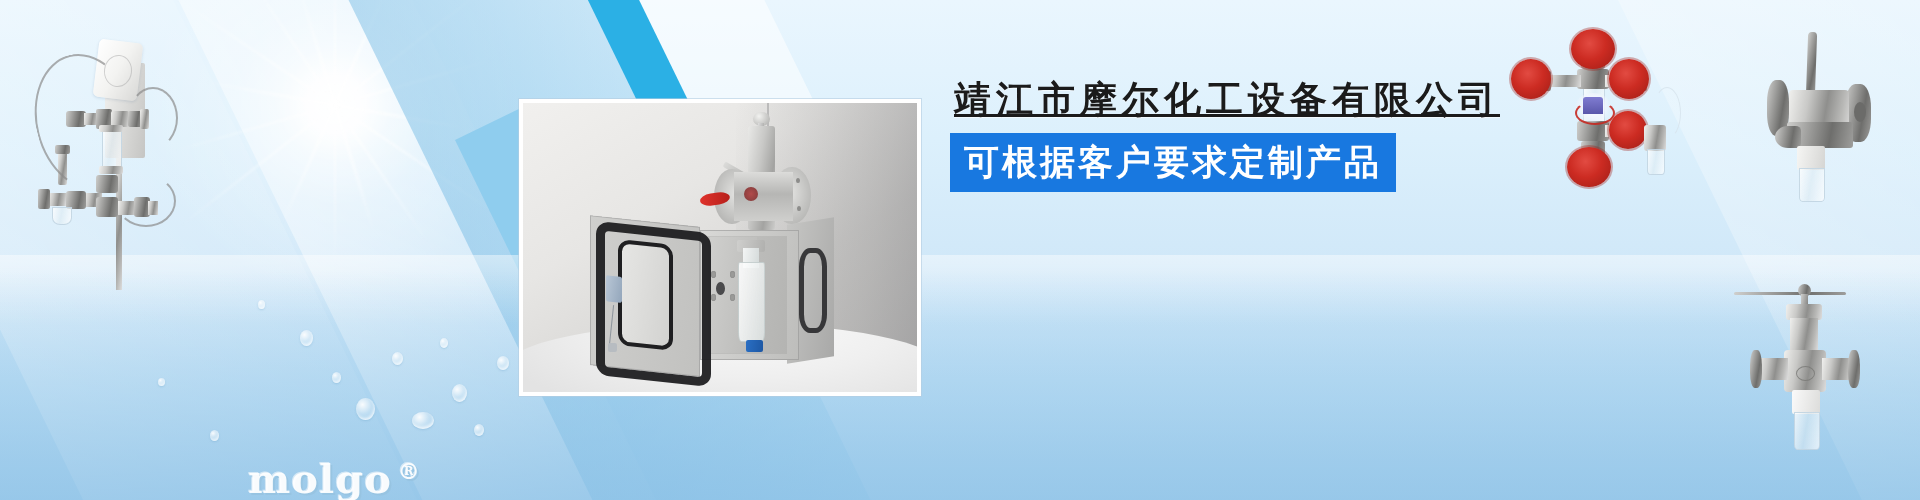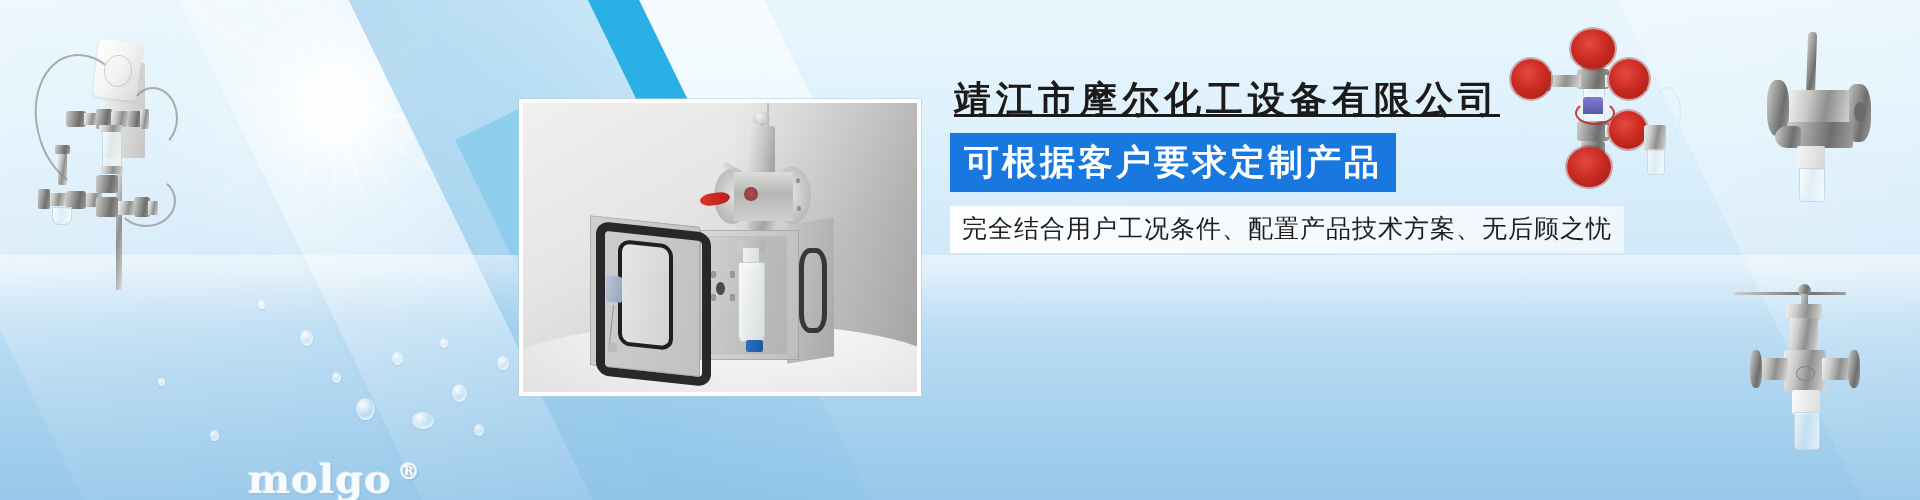--- a/index.html
+++ b/index.html
@@ -438,23 +438,20 @@
     </div>
   </div>
 
   <div class="textblock">
     <h1 class="company">靖江市摩尔化工设备有限公司</h1>
 
     <div class="row" style="margin-top:0">
       <span class="bar-blue">可根据客户要求定制产品</span>
     </div>
 
-    <div class="row">
-      <span class="bar-light">完全结合用户工况条件、配置产品技术方案、无后顾之忧</span>
-    </div>
 
 
   </div>
 
   <div class="watermark">
     <span>molgo</span><span class="reg">®</span>
   </div>
 
 </div>
 

